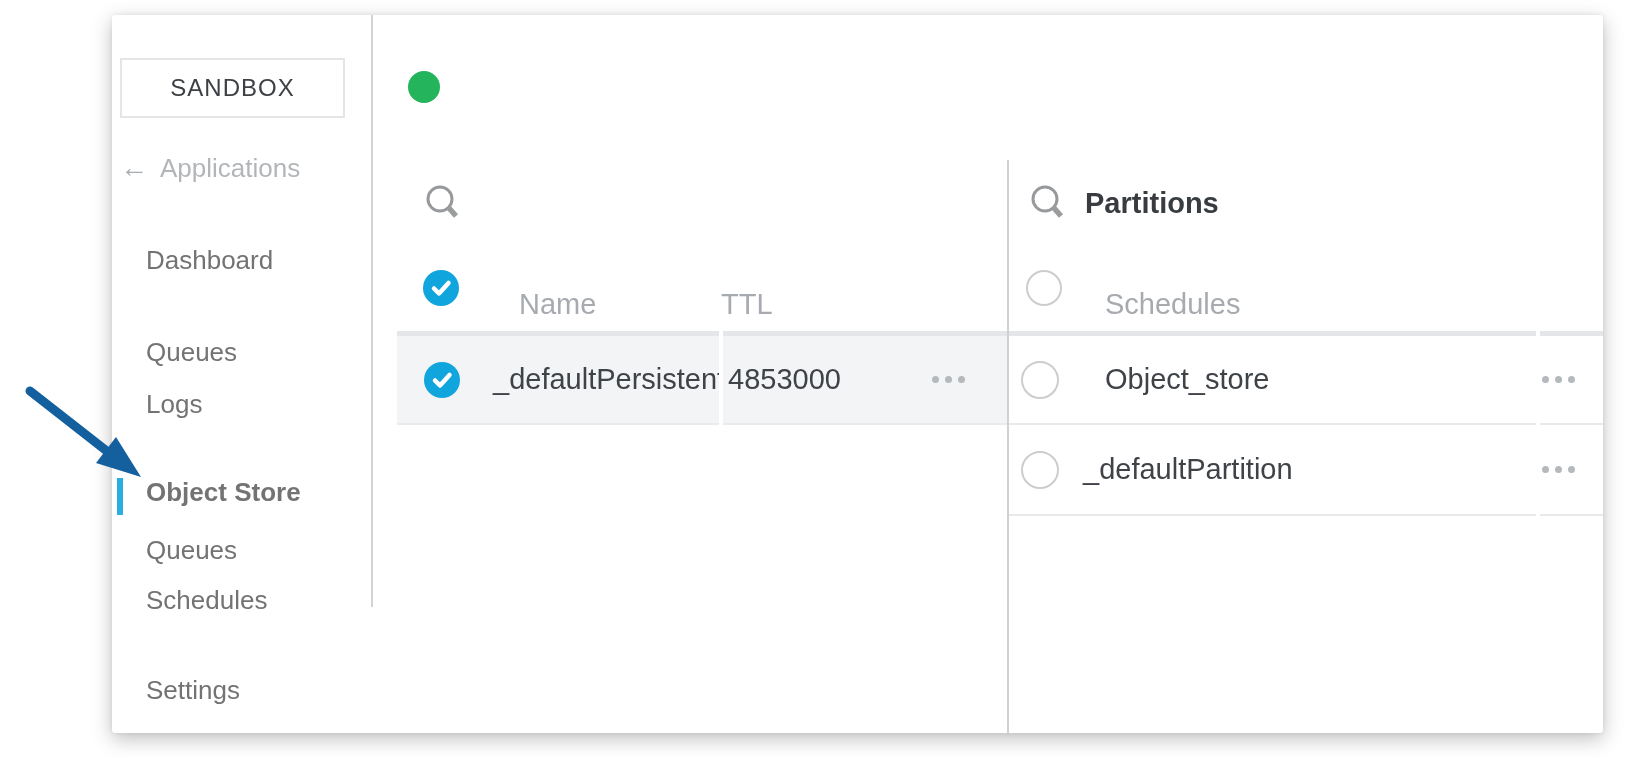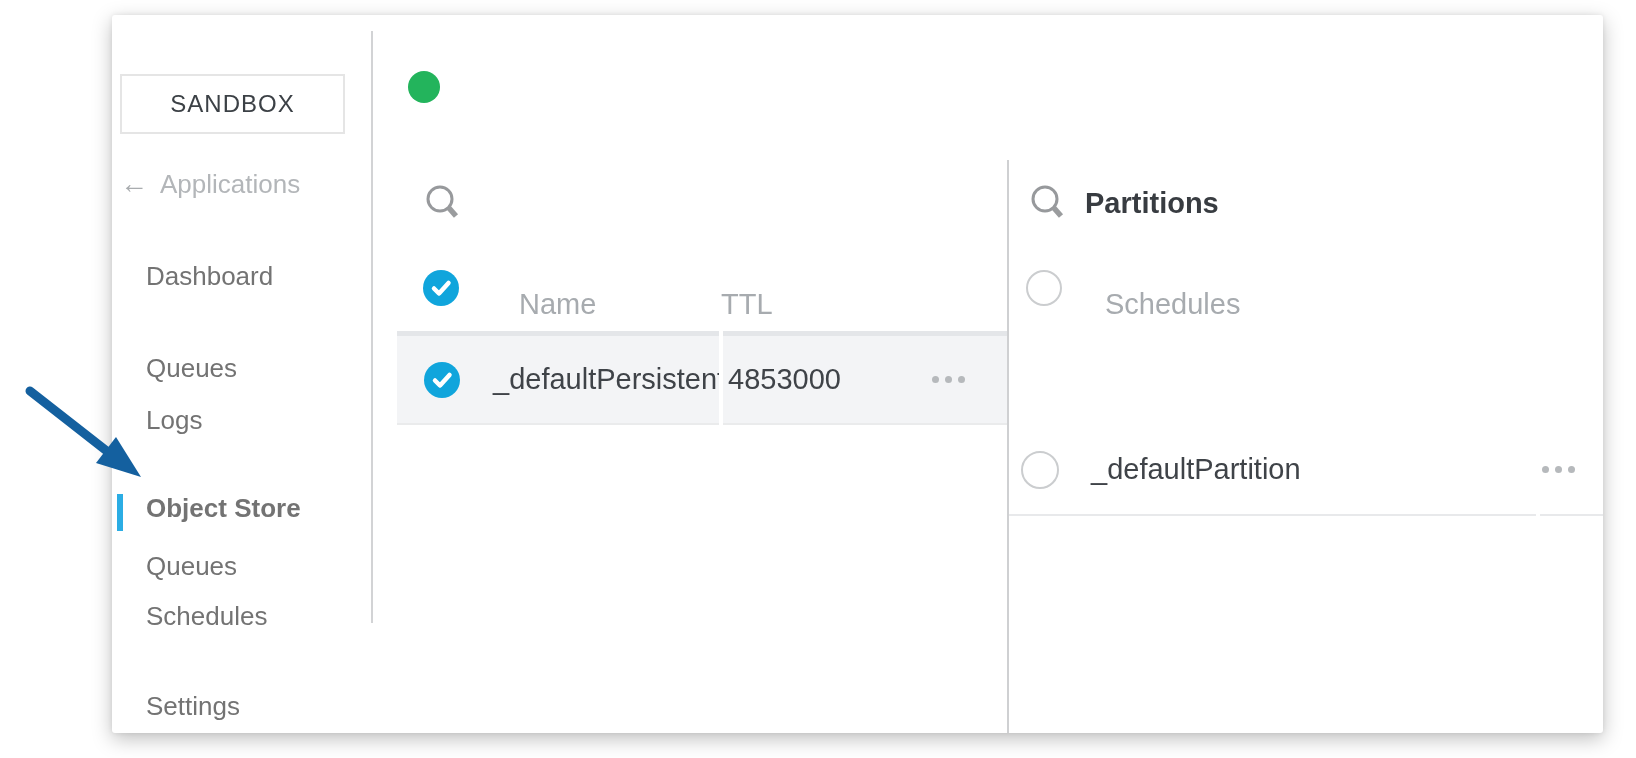--- a/index.html
+++ b/index.html
@@ -2,21 +2,21 @@
 <html><head>
 <meta charset="utf-8">
 <style>
   html,body{margin:0;padding:0;width:1636px;height:758px;background:#ffffff;
     font-family:"Liberation Sans",sans-serif;position:relative;overflow:hidden;}
 
   .card{position:absolute;left:112px;top:15px;width:1491px;height:718px;background:#fff;
     border-radius:3px;box-shadow:0 6px 20px rgba(0,0,0,.25),0 0 5px rgba(0,0,0,.08);}
 
   
-  .sidebar{position:absolute;left:0;top:16px;width:261px;height:592px;border-right:2px solid #d2d3d5;box-sizing:border-box;}
+  .sidebar{position:absolute;left:0;top:0;width:261px;height:592px;border-right:2px solid #d2d3d5;box-sizing:border-box;}
   .sandbox-box{position:absolute;left:8px;top:43px;width:225px;height:60px;border:2px solid #e5e5e5;
     display:flex;align-items:center;justify-content:center;font-size:24px;letter-spacing:1px;color:#3c4146;box-sizing:border-box;background:#fff;}
   .back-row{position:absolute;left:8px;top:137px;height:32px;display:flex;align-items:center;gap:12px;
     color:#b3b6b9;font-size:26px;cursor:default;}
   .back-arrow{font-size:28px;line-height:32px;color:#a9acaf;}
   .nav-item{position:absolute;left:34px;height:32px;line-height:32px;font-size:26px;color:#737373;white-space:nowrap;}
   .nav-item.active{font-weight:700;color:#737373;}
   .active-indicator{position:absolute;left:5px;top:463px;width:6px;height:37px;background:#2bade4;}
 
   
@@ -112,25 +112,39 @@
 
   <svg class="search-icon" style="left:917px" viewBox="0 0 38 38">
     <circle cx="16" cy="15" r="12" fill="none" stroke="#97999c" stroke-width="3"></circle>
     <line x1="24.5" y1="23.5" x2="32" y2="32" stroke="#9a9c9e" stroke-width="5.5" stroke-linecap="butt"></line>
   </svg>
   <div class="panel-title" style="left:973px">Partitions</div>
 
   <span class="checkbox unchecked hdr-check" style="left:914px"></span>
   <div class="col-label" style="left:993px">Schedules</div>
 
+  <div class="row" style="left:897px;top:316px;width:594px;height:94px">
+    <div class="cell pt-cell" style="width:527px">
+      <span class="checkbox unchecked" style="width:38px;height:38px;margin-left:12px"></span>
+      <span class="row-text" style="margin-left:46px">Object_store</span>
+    </div>
+    <div class="cell-gap"></div>
+    <div class="cell pt-cell" style="flex:1">
+      <span class="dots" style="margin-left:2px">
+          <i></i>
+          <i></i>
+          <i></i>
+        </span>
+    </div>
+  </div>
 
   <div class="row" style="left:897px;top:410px;width:594px;height:91px">
     <div class="cell pt-cell second" style="width:527px">
       <span class="checkbox unchecked" style="width:38px;height:38px;margin-left:12px"></span>
-      <span class="row-text" style="margin-left:32px">_defaultPartition</span>
+      <span class="row-text" style="margin-left:24px">_defaultPartition</span>
     </div>
     <div class="cell-gap"></div>
     <div class="cell pt-cell second" style="flex:1">
       <span class="dots" style="margin-left:2px">
           <i></i>
           <i></i>
           <i></i>
         </span>
     </div>
   </div>

